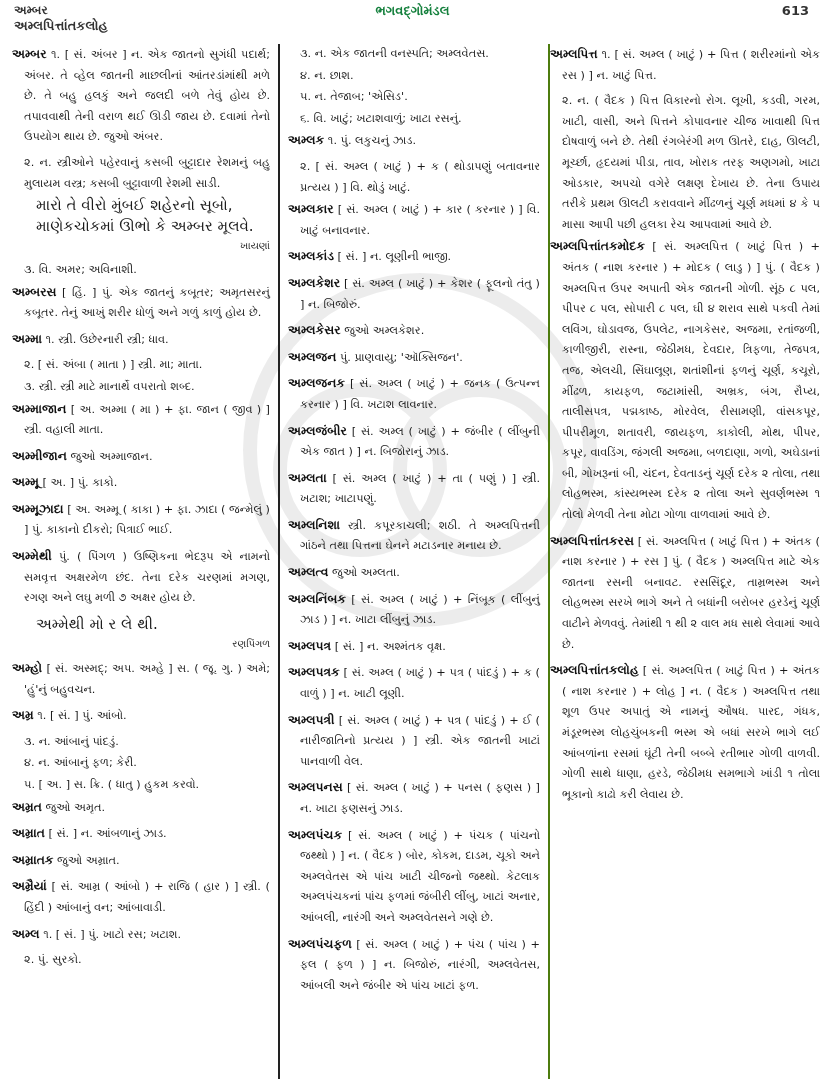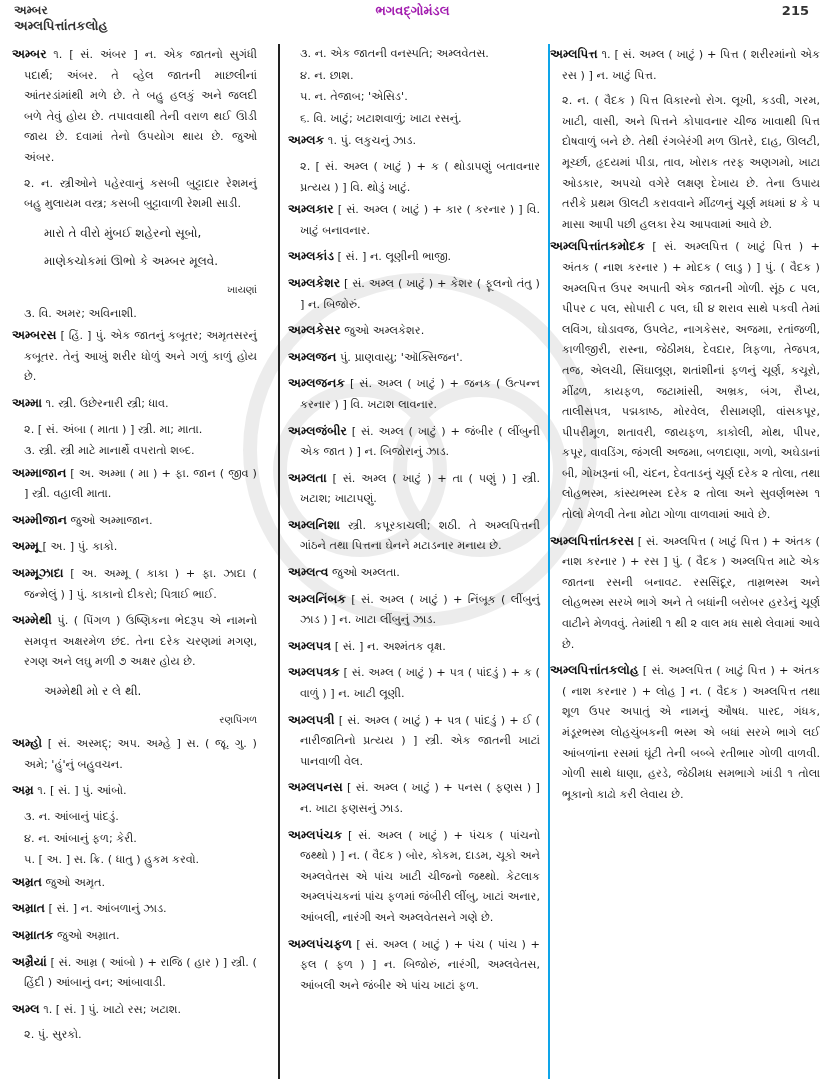--- a/index.html
+++ b/index.html
@@ -14,56 +14,56 @@
   .header {
     position: absolute; left: 0; top: 0; width: 825px; height: 40px;
   }
   .guide-top, .guide-bottom {
     position: absolute; left: 14px; font-size: 12px; font-weight: bold; color: #333;
   }
   .guide-top { top: 3px; }
   .guide-bottom { top: 18px; font-size: 13px; }
   .page-title {
     position: absolute; left: 0; right: 0; top: 3px; text-align: center;
-    font-size: 13px; font-weight: bold; color: #a21caf;
+    font-size: 13px; font-weight: bold; color: #15803d;
   }
   .page-num {
     position: absolute; right: 16px; top: 3px; font-size: 13px; font-weight: bold; color: #333;
   }
   .columns {
     position: absolute; left: 12px; top: 44px; width: 808px; height: 1035px;
     display: flex;
   }
   .col {
     box-sizing: border-box; height: 100%; overflow: hidden;
     font-size: 11.3px; line-height: 20.6px; text-align: justify;
   }
-  .col1 { width: 266px; padding-right: 21px; }
-  .col2 { width: 272px; padding: 0 8px; border-left: 2px solid #222; border-right: 2px solid #0ea5e9; }
+  .col1 { width: 266px; padding-right: 8px; }
+  .col2 { width: 272px; padding: 0 8px; border-left: 2px solid #222; border-right: 2px solid #4d7c0f; }
   .col3 { width: 270px; }
   .entry { margin: 0 0 5px 0; padding-left: 12px; text-indent: -12px; }
   .sense { margin: 0 0 1px 0; padding-left: 12px; }
   .hw { font-weight: bold; font-size: 12.3px; color: #111; }
-  .quote { padding-left: 24px; font-size: 12px; margin: 8px; }
+  .quote { padding-left: 24px; font-size: 15px; margin: 0; }
   .attr { text-align: right; font-size: 10px; margin: 0 0 3px 0; }
 </style>
 </head>
 <body>
 
 <svg class="watermark" viewBox="0 0 360 360">
   <circle cx="180" cy="180" r="170" fill="none" stroke="#000" stroke-width="14"></circle>
   <circle cx="120" cy="200" r="80" fill="none" stroke="#000" stroke-width="14"></circle>
   <circle cx="240" cy="200" r="80" fill="none" stroke="#000" stroke-width="14"></circle>
 </svg>
 
 <div class="header">
   <div class="guide-top">અમ્બર</div>
   <div class="guide-bottom">અમ્લપિત્તાંતકલોહ</div>
   <div class="page-title">ભગવદ્ગોમંડલ</div>
-  <div class="page-num">215</div>
+  <div class="page-num">613</div>
 </div>
 
 <div class="columns">
   <div class="col col1">
       <p class="entry"><span class="hw">અમ્બર</span><span> ૧. [ સં. અંબર ] ન. એક જાતનો સુગંધી પદાર્થ; અંબર. તે વ્હેલ જાતની માછલીનાં આંતરડાંમાંથી મળે છે. તે બહુ હલકું અને જલદી બળે તેવું હોય છે. તપાવવાથી તેની વરાળ થઈ ઊડી જાય છે. દવામાં તેનો ઉપયોગ થાય છે. જુઓ અંબર.</span></p>
       <p class="sense">૨. ન. સ્ત્રીઓને પહેરવાનું કસબી બુટ્ટાદાર રેશમનું બહુ મુલાયમ વસ્ત્ર; કસબી બુટ્ટાવાળી રેશમી સાડી.</p>
       <p class="quote">મારો તે વીરો મુંબઈ શહેરનો સૂબો,</p>
       <p class="quote">માણેકચોકમાં ઊભો કે અમ્બર મૂલવે.</p>
       <p class="attr">ખાયણાં</p>
       <p class="sense">૩. વિ. અમર; અવિનાશી.</p>

